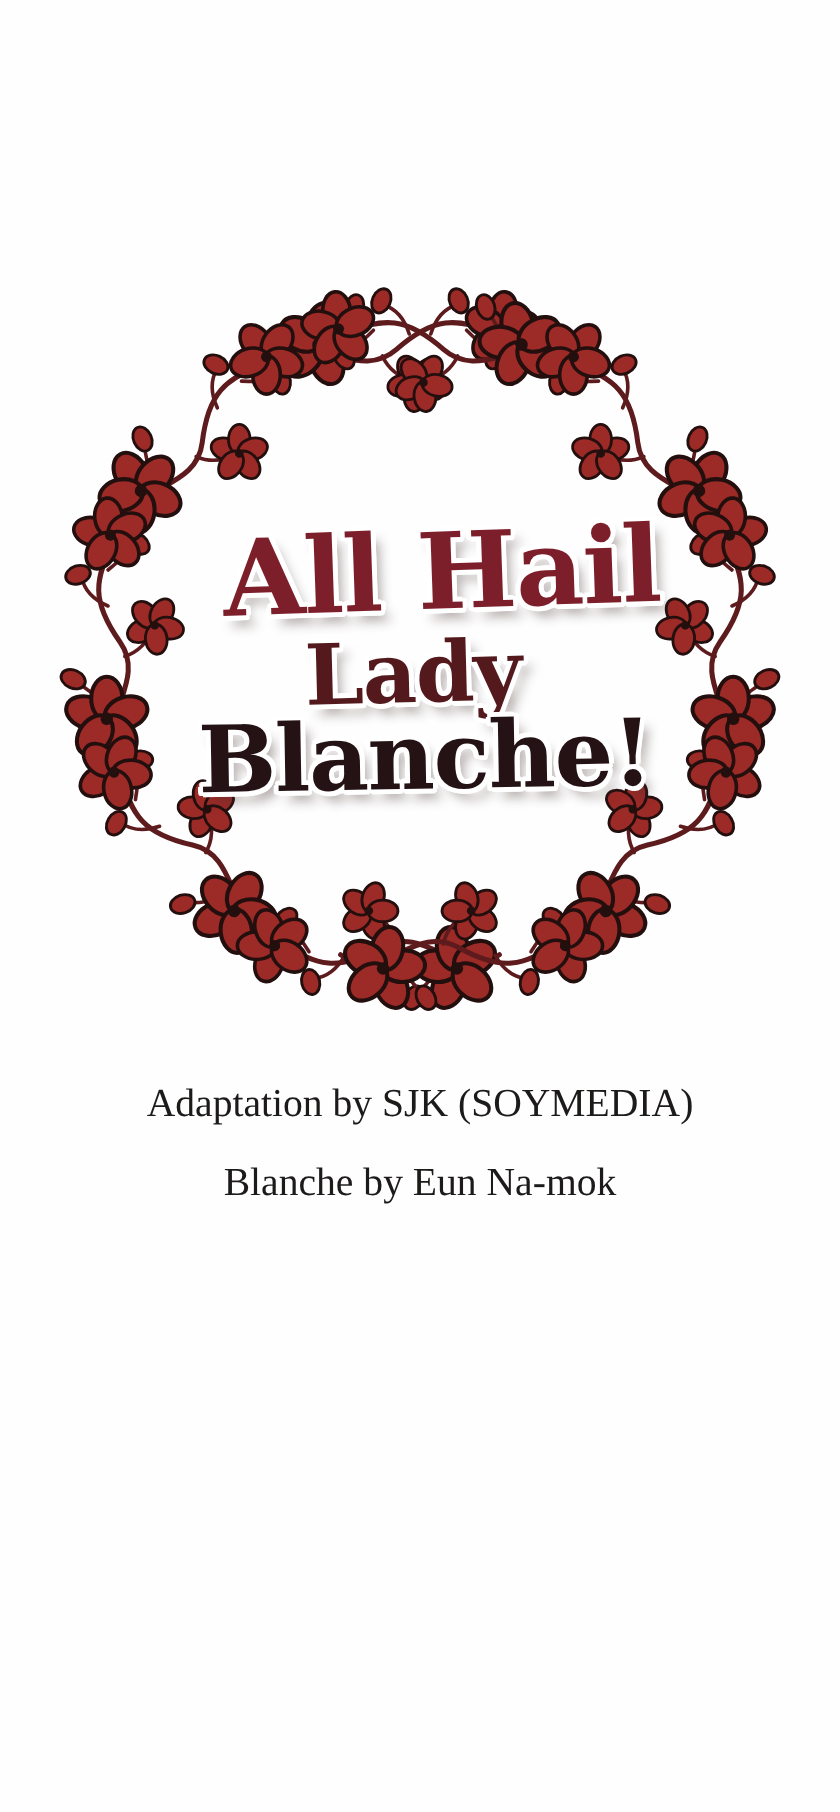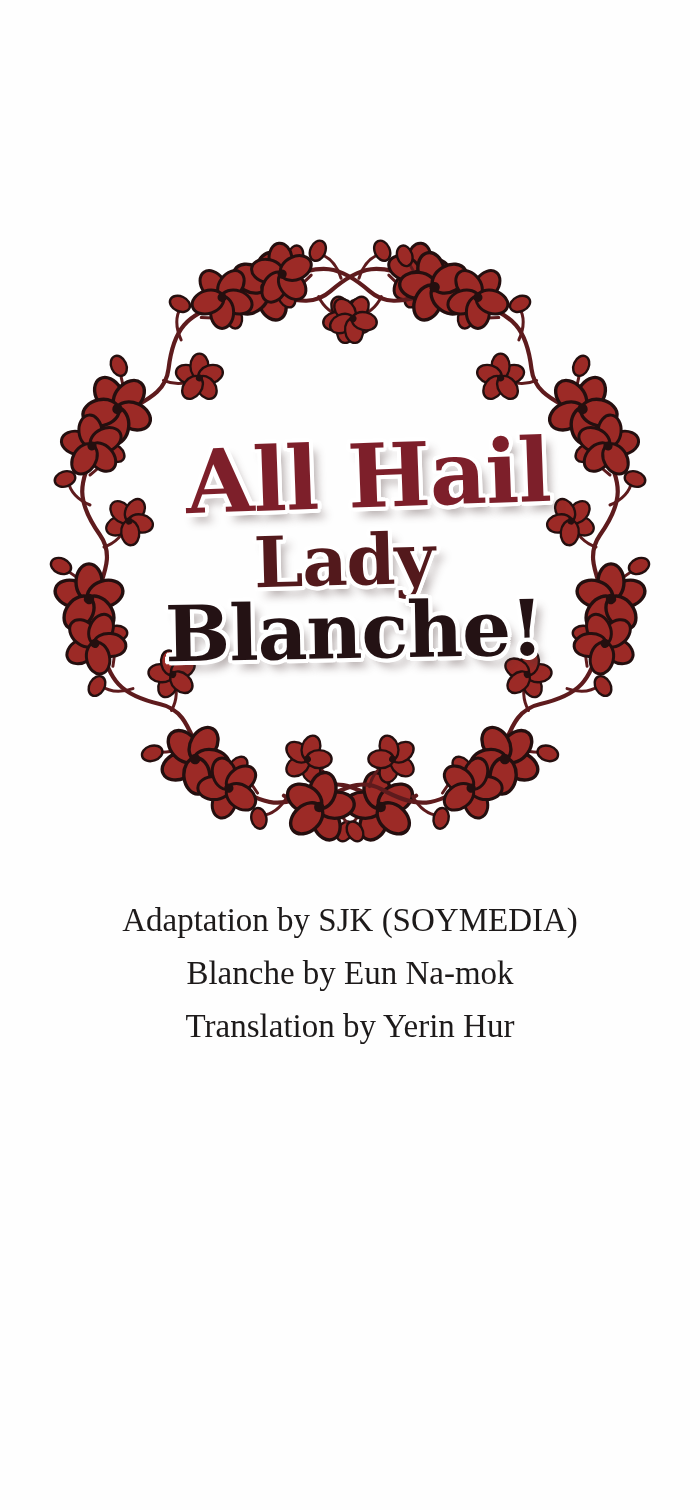--- a/index.html
+++ b/index.html
@@ -28,21 +28,21 @@
       -2px -4px 0 #fff, 2px 4px 0 #fff, 4px -2px 0 #fff, -4px 2px 0 #fff,
       7px 9px 9px rgba(70,50,50,.38);
   }
   .title-line1{top:424px;font-size:88px;color:var(--title-red);transform:translateX(18px) rotate(-2deg);}
   .title-line2{top:519px;font-size:70px;color:var(--title-maroon);transform:translateX(-6px) rotate(-1.5deg);}
   .title-line3{top:586px;font-size:77px;color:var(--title-dark);transform:translateX(4px) rotate(-1deg);}
 
   
   .credits{
     position:absolute;left:0;right:0;top:901px;
-    display:flex;flex-direction:column;align-items:center;gap:15px;
+    display:flex;flex-direction:column;align-items:center;gap:28px;
     font-family:"Liberation Serif","DejaVu Serif",serif;
     font-size:33px;color:var(--credits-ink);line-height:38px;
   }
   .credits div{white-space:nowrap;}
 </style>
 </head>
 <body>
 
 <div class="stage">
 
@@ -92,16 +92,15 @@
     <use href="#halfwreath" transform="translate(650,0) scale(-1,1)"></use>
   </svg>
 
   <div class="title-line title-line1">All Hail</div>
   <div class="title-line title-line2">Lady</div>
   <div class="title-line title-line3">Blanche!</div>
 
   <div class="credits">
     <div>Adaptation by SJK (SOYMEDIA)</div>
     <div>Blanche by Eun Na-mok</div>
-    <div>Translation by Yerin Hur</div>
   </div>
 
 </div>
 
 </body></html>

